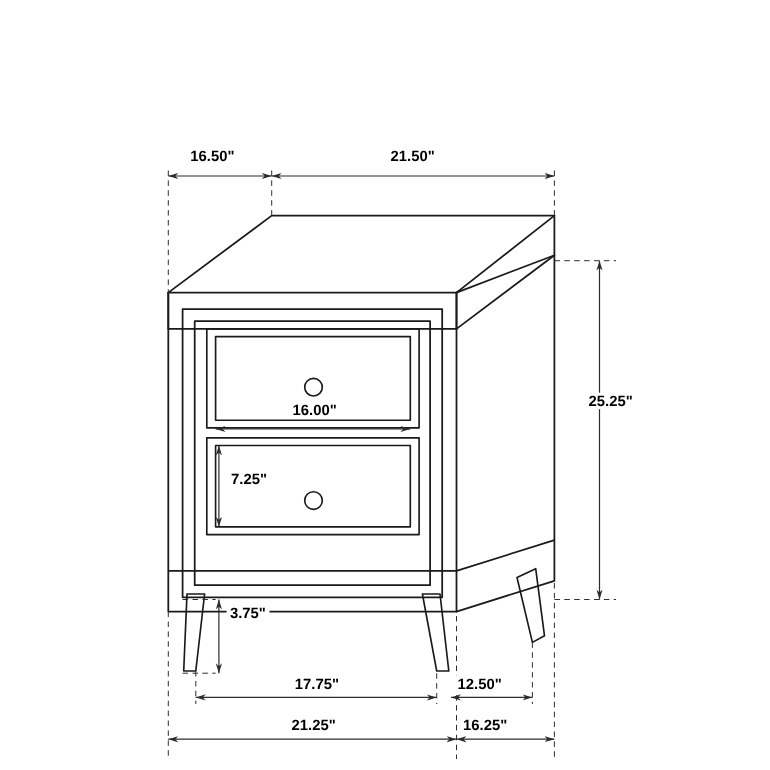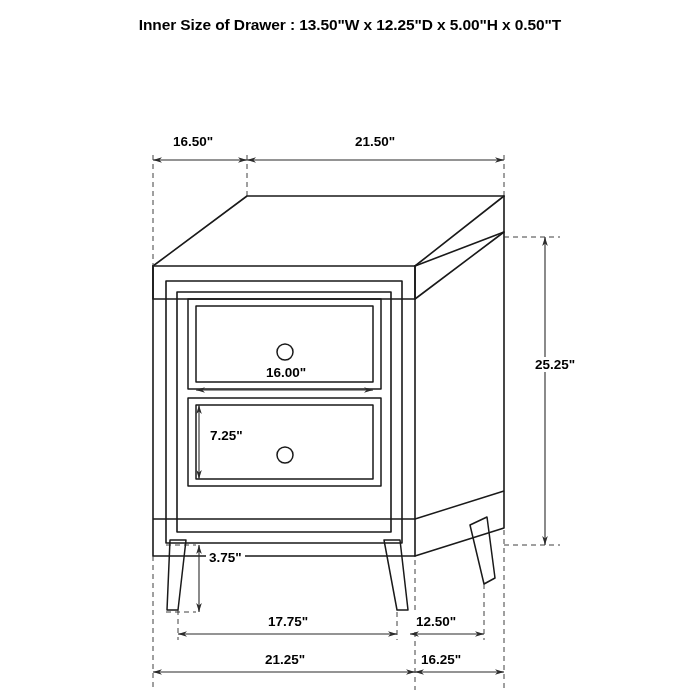--- a/index.html
+++ b/index.html
@@ -43,21 +43,20 @@
     font-weight: bold;
     color: #000000;
     white-space: nowrap;
   }
 </style>
 </head>
 <body>
 
 <div id="diagram-root">
 
-  <div class="title">Inner Size of Drawer : 13.50"W x 12.25"D x 5.00"H x 0.50"T</div>
 
   <svg class="drawing" viewBox="0 0 700 700">
     <defs>
       <marker id="arrL" markerWidth="10" markerHeight="8" refX="9" refY="4" orient="auto" markerUnits="userSpaceOnUse">
         <path d="M9,4 L0,1.2 L2.6,4 L0,6.8 Z" fill="#2b2b2b"></path>
       </marker>
       <marker id="arrR" markerWidth="10" markerHeight="8" refX="1" refY="4" orient="auto" markerUnits="userSpaceOnUse">
         <path d="M1,4 L10,1.2 L7.4,4 L10,6.8 Z" fill="#2b2b2b"></path>
       </marker>
     </defs>

